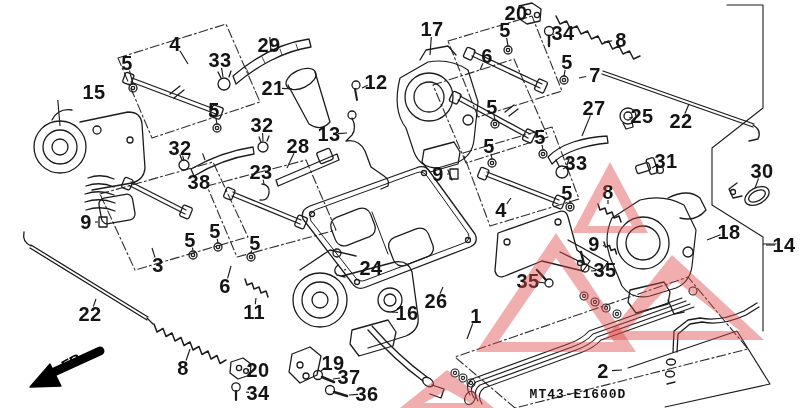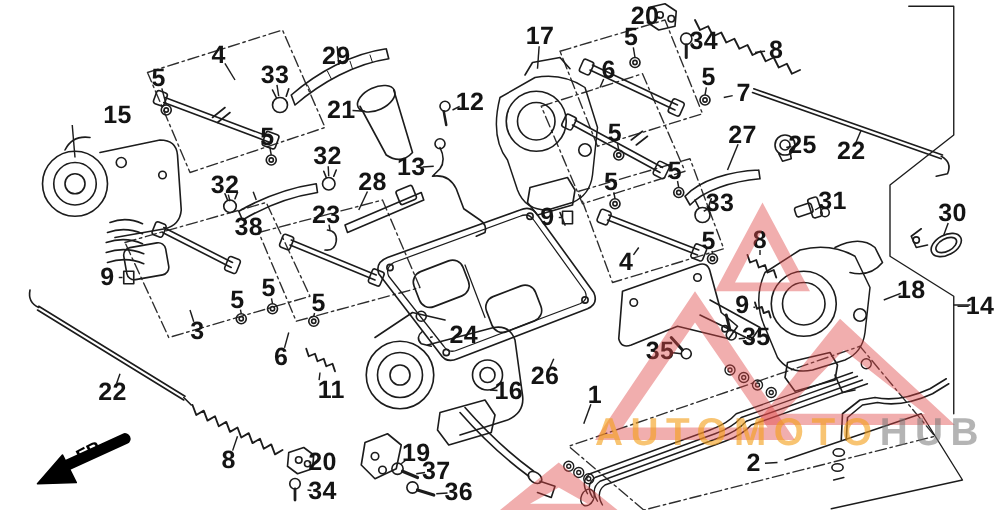--- a/index.html
+++ b/index.html
@@ -381,48 +381,48 @@
       <div class="callout" style="left: 762px; top: 171px;">30</div>
       <div class="callout" style="left: 438px; top: 174px;">9</div>
       <div class="callout" style="left: 729px; top: 232px;">18</div>
       <div class="callout" style="left: 784px; top: 245px;">14</div>
       <div class="callout" style="left: 86px; top: 222px;">9</div>
       <div class="callout" style="left: 215px; top: 231px;">5</div>
       <div class="callout" style="left: 190px; top: 240px;">5</div>
       <div class="callout" style="left: 158px; top: 265px;">3</div>
       <div class="callout" style="left: 255px; top: 243px;">5</div>
       <div class="callout" style="left: 225px; top: 286px;">6</div>
-      <div class="callout" style="left: 254px; top: 312px; margin-left: 11px;">11</div>
+      <div class="callout" style="left: 254px; top: 312px;">11</div>
       <div class="callout" style="left: 90px; top: 314px;">22</div>
       <div class="callout" style="left: 183px; top: 368px;">8</div>
       <div class="callout" style="left: 258px; top: 370px;">20</div>
       <div class="callout" style="left: 258px; top: 393px;">34</div>
       <div class="callout" style="left: 355px; top: 268px; padding-left: 32px;">24</div>
       <div class="callout" style="left: 436px; top: 301px;">26</div>
       <div class="callout" style="left: 407px; top: 313px;">16</div>
       <div class="callout" style="left: 333px; top: 363px;">19</div>
       <div class="callout" style="left: 349px; top: 377px;">37</div>
       <div class="callout" style="left: 367px; top: 394px;">36</div>
       <div class="callout" style="left: 528px; top: 281px;">35</div>
       <div class="callout" style="left: 605px; top: 270px;">35</div>
       <div class="callout" style="left: 594px; top: 244px;">9</div>
       <div class="callout" style="left: 501px; top: 210px;">4</div>
       <div class="callout" style="left: 567px; top: 193px;">5</div>
       <div class="callout" style="left: 476px; top: 316px;">1</div>
       <div class="callout" style="left: 603px; top: 371px;">2</div>
     </div>
 
+  <div class="code">MT43-E1600D</div>
 
   <div class="fr-label">FR.</div>
 
   <div class="wm-layer">
     <svg width="800" height="408" viewBox="0 0 800 408">
       <g fill-rule="evenodd" class="wm-tris">
         <path class="wm-tri" d="M610,162 L648,233 L572,233 Z M610,184 L632,226 L588,226 Z" fill="rgba(224,70,70,0.44)"></path>
         <path class="wm-tri" d="M556,233 L636,352 L476,352 Z M556,258 L614,342 L498,342 Z" fill="rgba(224,70,70,0.44)"></path>
         <path class="wm-tri" d="M672,255 L764,340 L604,340 Z M675,280 L740,331 L626,331 Z" fill="rgba(224,70,70,0.44)"></path>
         <path class="wm-tri" d="M447,370 L494,408 L400,408 Z M447,390 L470,403 L424,403 Z" fill="rgba(224,70,70,0.44)"></path>
       </g>
     </svg>
-    <div class="wm-text"><span class="wm-amber" style="color: rgba(243, 159, 27, 0.62);">AUTOMOTO</span><span class="wm-gray" style="color: rgba(118, 118, 118, 0.55);">HUB</span></div>
   </div>
 
 </div>
 
 </body></html>

